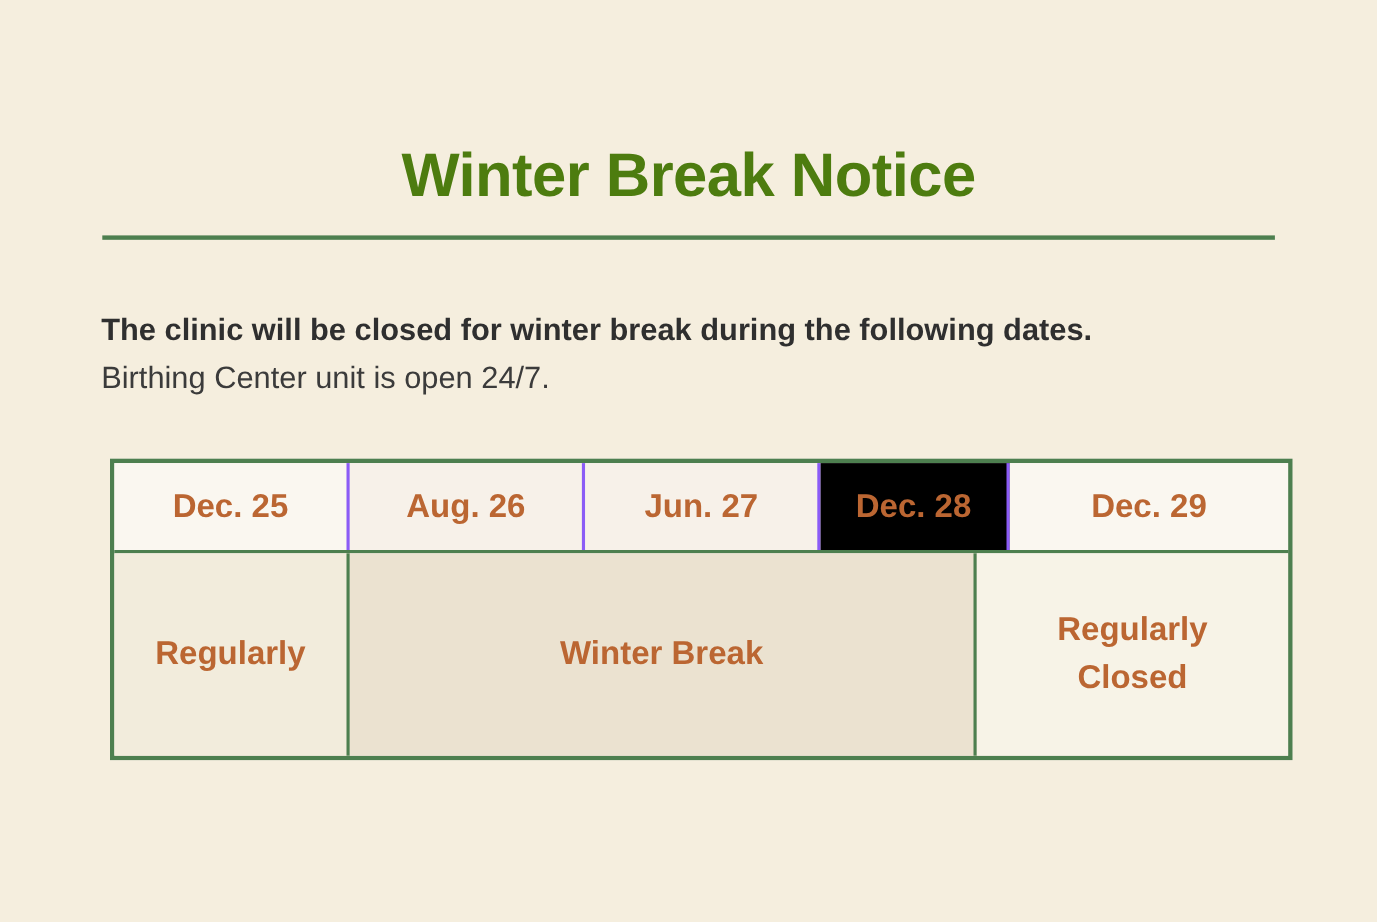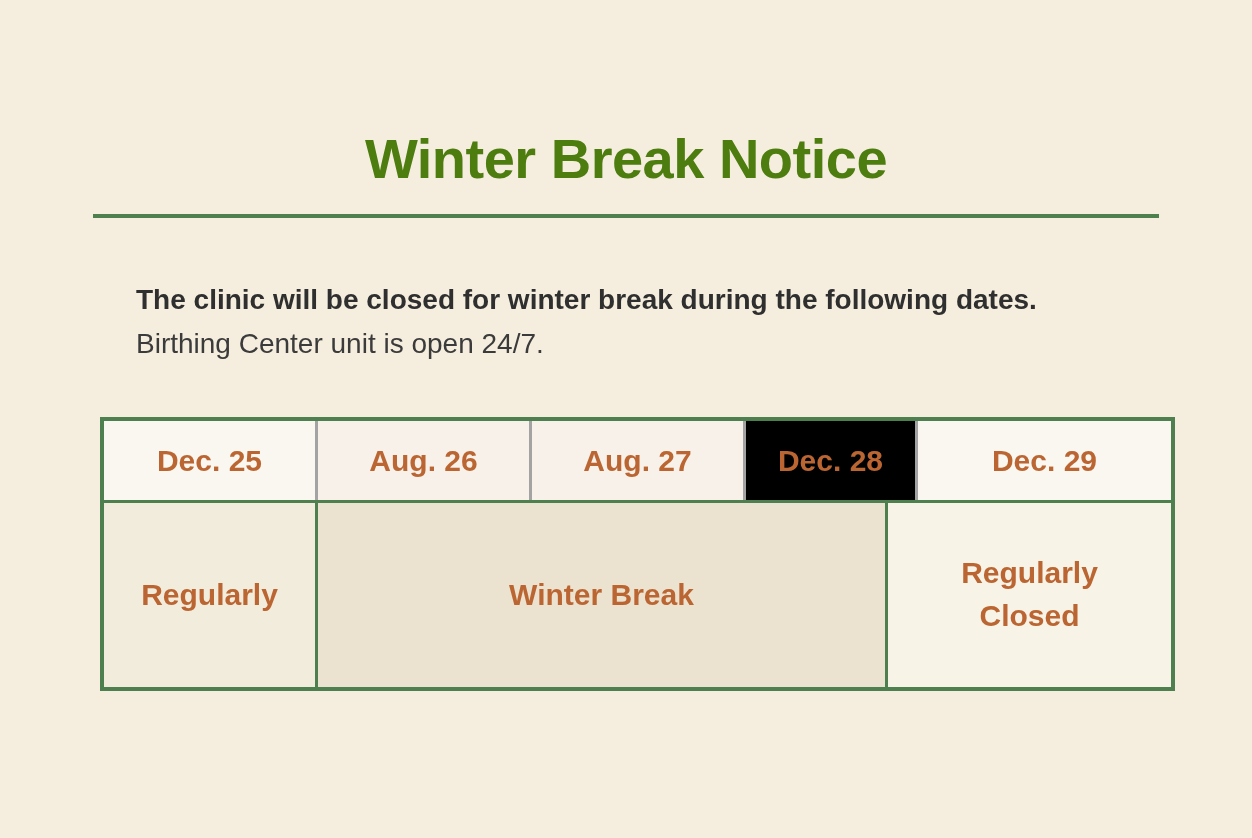--- a/index.html
+++ b/index.html
@@ -51,21 +51,20 @@
     position: absolute;
     left: 92px;
     top: 278px;
     width: 1110px;
   }
   .intro-line {
     color: #333333;
     font-size: 28px;
     line-height: 44px;
     white-space: nowrap;
-    margin-left: 44px;
   }
   .intro-line.strong {
     font-weight: bold;
     color: #2f2f2f;
   }
   .intro-line.normal {
     font-weight: normal;
     color: #3b3b3b;
   }
 
@@ -99,21 +98,21 @@
   }
   .head-cell {
     display: flex;
     align-items: center;
     justify-content: center;
     box-sizing: border-box;
     color: #bb6632;
     font-size: 30px;
     font-weight: bold;
     white-space: nowrap;
-    border-right: 3px solid #a3a3a3;
+    border-right: 3px solid #8b5cf6;
   }
   .head-cell:last-child { border-right: none; }
   .head-cell.c0 { width: 214px; background: #faf7f0; }
   .head-cell.c1 { width: 214px; background: #f7f1e9; }
   .head-cell.c2 { width: 214px; background: #f7f1e9; }
   .head-cell.c3 { width: 172px; background: #000000; }
   .head-cell.c4 { flex: 1 1 auto; background: #faf7f0; }
 
   .body-row {
     position: absolute;
@@ -155,21 +154,21 @@
     <div class="intro-line strong">The clinic will be closed for winter break during the following dates.</div>
     <div class="intro-line normal">Birthing Center unit is open 24/7.</div>
   </div>
 
   <div class="schedule-table">
     <div class="table-inner">
 
       <div class="head-row">
         <div class="head-cell c0">Dec. 25</div>
         <div class="head-cell c1">Aug. 26</div>
-        <div class="head-cell c2">Aug. 27</div>
+        <div class="head-cell c2">Jun. 27</div>
         <div class="head-cell c3">Dec. 28</div>
         <div class="head-cell c4">Dec. 29</div>
       </div>
 
       <div class="body-row">
         <div class="body-cell b0">
           <span class="cell-text">Regularly</span>
         </div>
         <div class="body-cell b1">
           <span class="cell-text">Winter Break</span>

